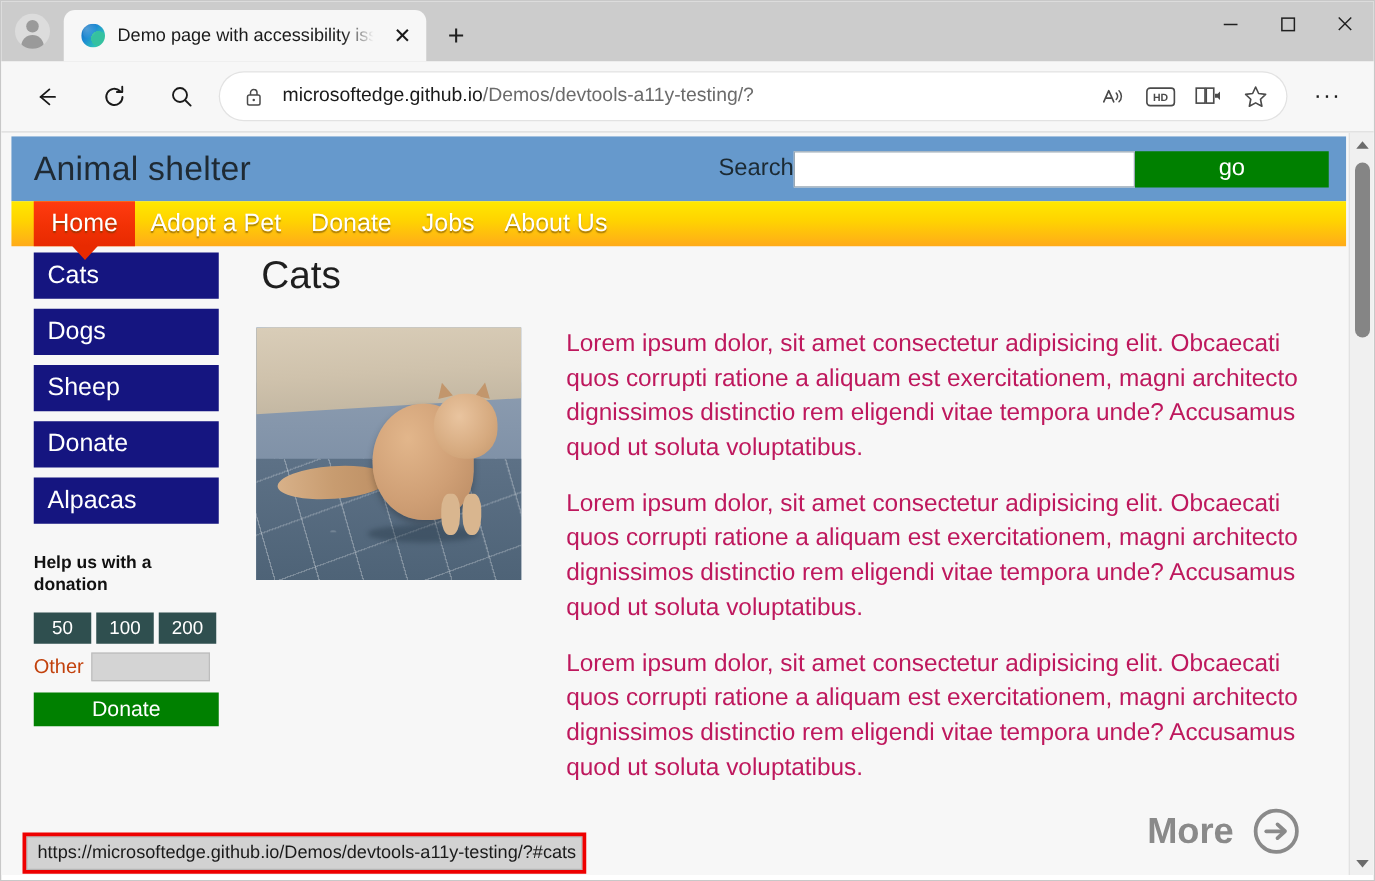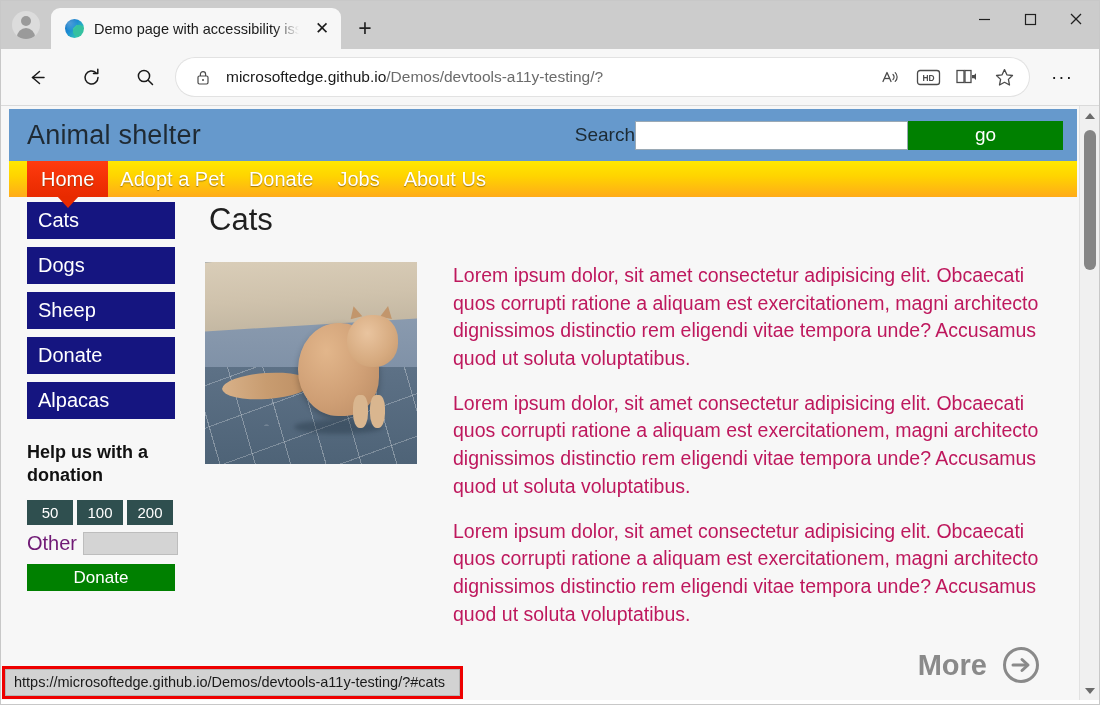--- a/index.html
+++ b/index.html
@@ -238,35 +238,35 @@
     width: 148px; height: 37px;
     margin-bottom: 8px;
     background: #151580;
     color: #ffffff;
     font-size: 20px;
     padding-left: 11px;
     line-height: 37px;
   }
   #donation-block { margin-top: 22px; width: 150px; }
   #donation-heading {
-    font-size: 18px; font-weight: bold; color: #111111;
+    font-size: 14px; font-weight: bold; color: #111111;
     line-height: 1.25; margin-bottom: 14px;
   }
   #amount-row { display: flex; gap: 4px; margin-bottom: 7px; }
   .amount-btn {
     background: #2f4f4f; color: #ffffff;
     border: none;
     font-family: "Liberation Sans", sans-serif;
     font-size: 15px;
     height: 25px;
     min-width: 46px;
     padding: 0 8px;
   }
   #other-row { display: flex; align-items: center; gap: 6px; margin-bottom: 9px; }
-  #other-label { font-size: 20px; color: #701a75; }
+  #other-label { font-size: 16px; color: #c2410c; }
   #other-input {
     width: 95px; height: 23px;
     background: #d4d4d4;
     border: 1px solid #bdbdbd;
     font-family: "Liberation Sans", sans-serif; font-size: 13px;
   }
   #donate-btn {
     width: 148px; height: 27px;
     background: #008000; color: #ffffff;
     border: none;
@@ -400,24 +400,24 @@
   #sb-thumb {
     position: absolute; top: 4px; left: 4px;
     width: 12px; height: 140px;
     background: #858585;
     border-radius: 6px;
   }
 
   
   #status-url {
     position: absolute;
-    left: 4px; bottom: 4px;
+    left: 20px; bottom: 4px;
     background: #d2d2d2;
     border: 1px solid #b5b5b5;
-    padding: 4px 14px 5px 8px;
+    padding: 4px 4px 5px 8px;
     font-size: 14.5px;
     color: #1a1a1a;
     outline: 3px solid #ee0000;
     z-index: 20;
     white-space: nowrap;
   }
 </style>
 </head>
 <body>
 

